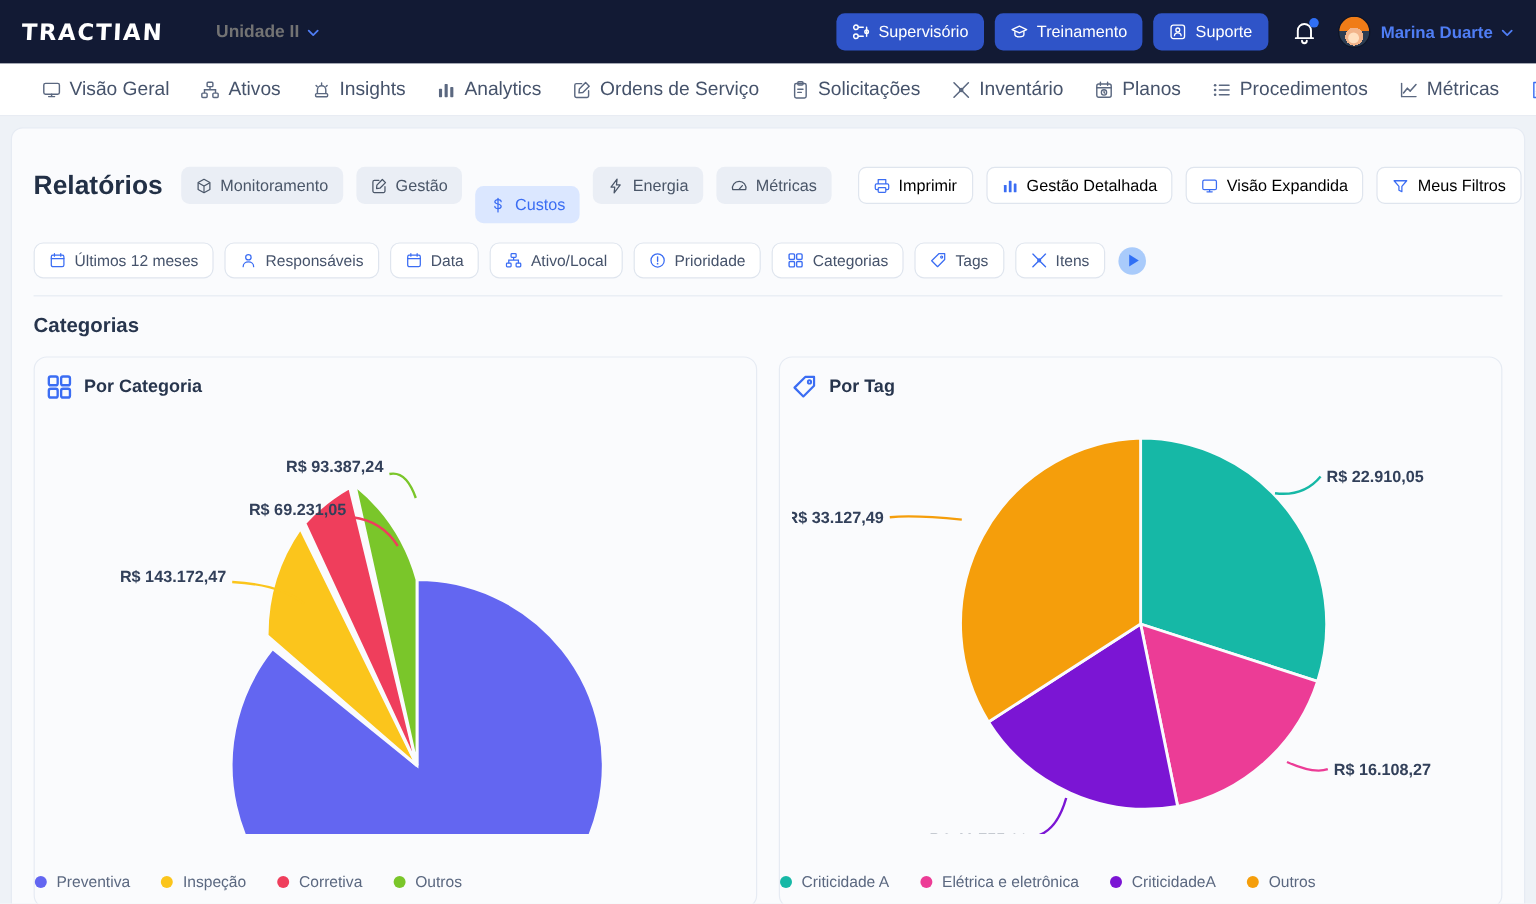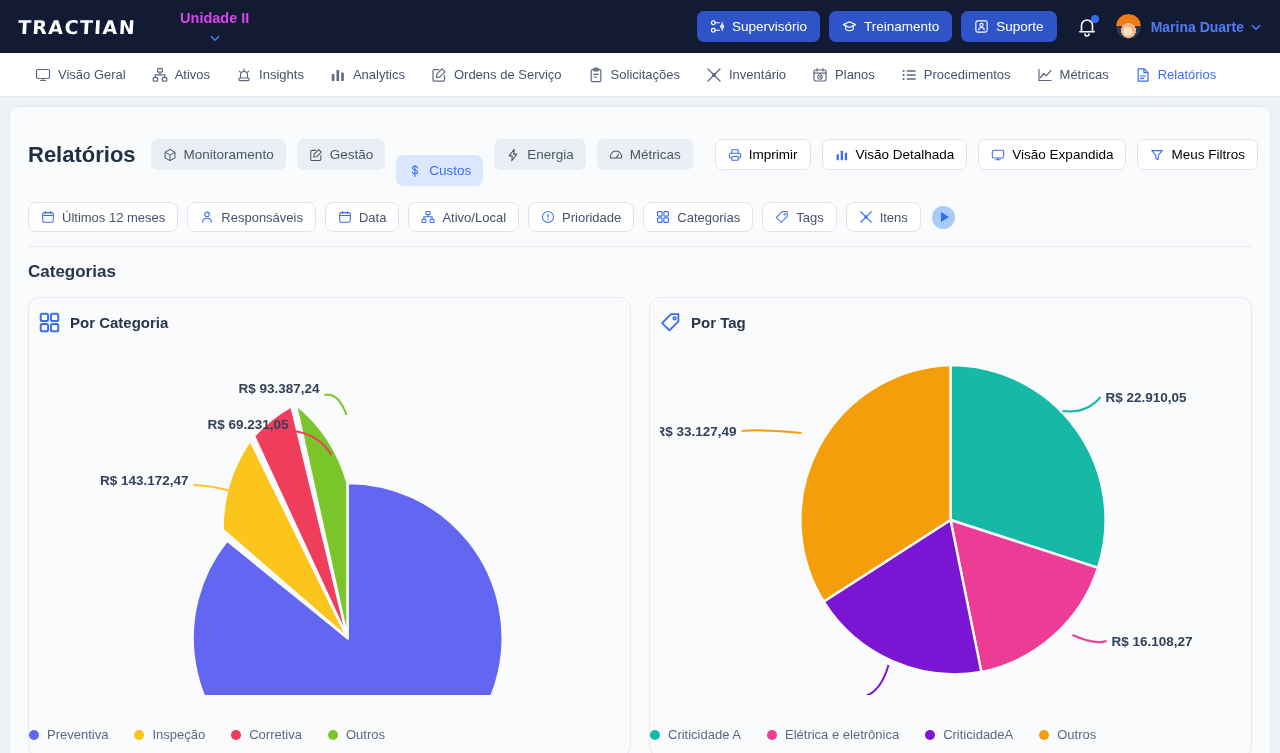--- a/index.html
+++ b/index.html
@@ -15,22 +15,22 @@
   
   .topbar {
     height: 53px; background: #121a34; display: flex; align-items: center;
     padding: 0 18px; gap: 0;
   }
   .logo {
     color: #ffffff; font-weight: 700; font-size: 19px; letter-spacing: 1.4px;
     font-family: "DejaVu Sans", sans-serif; transform: skewX(-3deg);
   }
   .unit {
-    margin-left: 44px; color: #d946ef; font-size: 14.5px; font-weight: 700;
-    display: flex; align-items: center; gap: 6px; cursor: pointer; flex-direction: column;
+    margin-left: 44px; color: #737373; font-size: 14.5px; font-weight: 700;
+    display: flex; align-items: center; gap: 6px; cursor: pointer;
   }
   .spacer { flex: 1; }
   .topbtn {
     background: #2f54c8; color: #fff; font-size: 13.5px; border-radius: 7px;
     height: 31px; padding: 0 13px; display: flex; align-items: center; gap: 7px;
     margin-left: 9px; cursor: pointer; border: none; white-space: nowrap;
   }
   .bell { margin-left: 18px; position: relative; cursor: pointer; width: 24px; height: 24px; }
   .bell .dot {
     position: absolute; top: 0px; right: 0px; width: 8px; height: 8px;
@@ -50,21 +50,21 @@
     margin-left: 9px; color: #4f7df4; font-size: 14px; font-weight: 600;
     display: flex; align-items: center; gap: 6px; cursor: pointer;
   }
 
   
   .navbar {
     height: 44px; background: #ffffff; display: flex; align-items: center;
     padding: 0 22px; gap: 0px; border-bottom: 1px solid #e3e8f0;
   }
   .navitem {
-    display: flex; align-items: center; gap: 7px; font-size: 13px;
+    display: flex; align-items: center; gap: 7px; font-size: 16px;
     color: #46536b; padding: 0 13px; height: 44px; cursor: pointer; white-space: nowrap;
   }
   .navitem.active { color: #3b6df3; }
   .navitem svg { flex: none; }
 
   
   .page {
     margin: 9px 9px 0 9px; background: #fafbfd; border-radius: 10px;
     height: 735px; border: 1px solid #e6ebf3; overflow: hidden;
   }
@@ -338,21 +338,21 @@
           </svg>
           <span>Imprimir</span>
         </button>
 
         <button class="headbtn">
           <svg width="14" height="14" viewBox="0 0 16 16">
             <rect x="1.8" y="7" width="2.6" height="7" rx="0.6" fill="#3b6df3"></rect>
             <rect x="6.5" y="3" width="2.6" height="11" rx="0.6" fill="#3b6df3"></rect>
             <rect x="11.2" y="5.5" width="2.6" height="8.5" rx="0.6" fill="#3b6df3"></rect>
           </svg>
-          <span>Visão Detalhada</span>
+          <span>Gestão Detalhada</span>
         </button>
 
         <button class="headbtn">
           <svg width="14" height="14" viewBox="0 0 16 16">
             <rect x="1.5" y="2.5" width="13" height="9" rx="1.4" stroke="#3b6df3" stroke-width="1.2" fill="none"></rect>
             <path d="M8 11.5v2M5.5 13.5h5" stroke="#3b6df3" stroke-width="1.2" stroke-linecap="round"></path>
           </svg>
           <span>Visão Expandida</span>
         </button>
 

